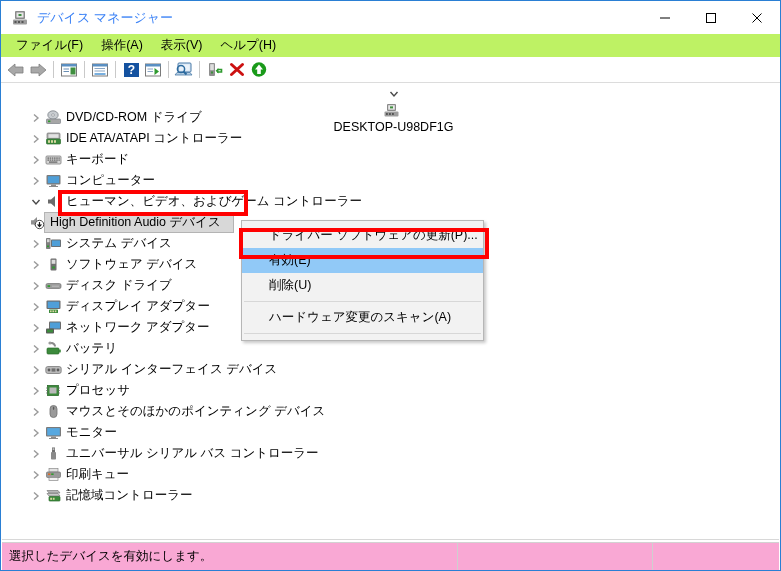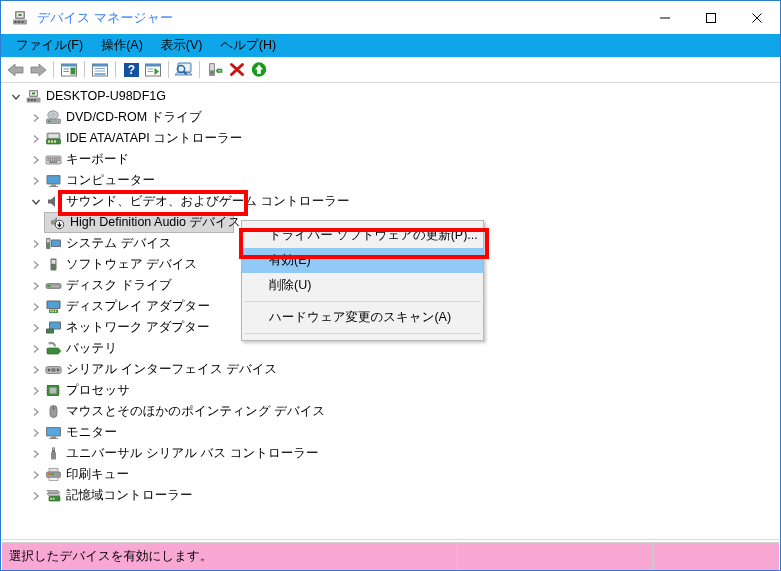--- a/index.html
+++ b/index.html
@@ -63,21 +63,21 @@
     cursor: default;
   }
   .win-btn svg { display:block; }
 
   
   .menubar {
     position: absolute;
     left: 0; top: 33px;
     width: 779px;
     height: 23px;
-    background: #0ea5e9;
+    background: #bef264;
     display: flex;
     align-items: center;
     padding-left: 6px;
     box-sizing: border-box;
   }
   .menubar-item {
     font-size: 12.5px;
     color: #000;
     padding: 2px 9px;
     white-space: nowrap;
@@ -159,23 +159,23 @@
     align-items: center;
     justify-content: center;
     margin-right: 4px;
     position: relative;
   }
   .node-label {
     font-size: 12.5px;
     color: #000;
     line-height: 17px;
   }
-  .row-l0 { padding-left: 6px; }
+  .row-l0 { padding-left: 6px; flex-direction: column; }
   .row-l1 { padding-left: 26px; }
-  .row-l2 { padding-left: 46px; }
+  .row-l2 { padding-left: 26px; }
 
   .selected-row .sel-bg {
     position: absolute;
     left: 42px;
     top: 0;
     height: 21px;
     background: #d8d8d8;
     border: 1px solid #b4b4b4;
     box-sizing: border-box;
     z-index: 0;
@@ -502,21 +502,21 @@
         <span class="chev">
           <svg width="10" height="10" viewBox="0 0 10 10">
               <path d="M1.5 3 L5 7 L8.5 3" fill="none" stroke="#4a4a4a" stroke-width="1.4"></path>
             </svg>
         </span>
         <span class="node-icon">
           <svg width="17" height="15" viewBox="0 0 17 15">
             <path d="M3 5.5 L6 5.5 L10 2 L10 13 L6 9.5 L3 9.5 Z" fill="#6b6b6b"></path>
           </svg>
         </span>
-        <span class="node-label">サウンド、ビデオ、およびゲーム コントローラー</span>
+        <span class="node-label">ヒューマン、ビデオ、およびゲーム コントローラー</span>
       </div>
 
       <div class="tree-row row-l2 selected-row">
         <span class="sel-bg" style="width:190px;"></span>
         <span class="node-icon">
           <svg width="17" height="15" viewBox="0 0 17 15">
             <path d="M2 5.2 L4.6 5.2 L8 2 L8 12.6 L4.6 9.4 L2 9.4 Z" fill="#8f8f8f"></path>
             <circle cx="10.5" cy="9.5" r="4.2" fill="#ffffff" stroke="#4a4a4a" stroke-width="1"></circle>
             <path d="M10.5 7 L10.5 11 M8.6 9.4 L10.5 11.6 L12.4 9.4" fill="none" stroke="#1a1a1a" stroke-width="1.2"></path>
           </svg>

